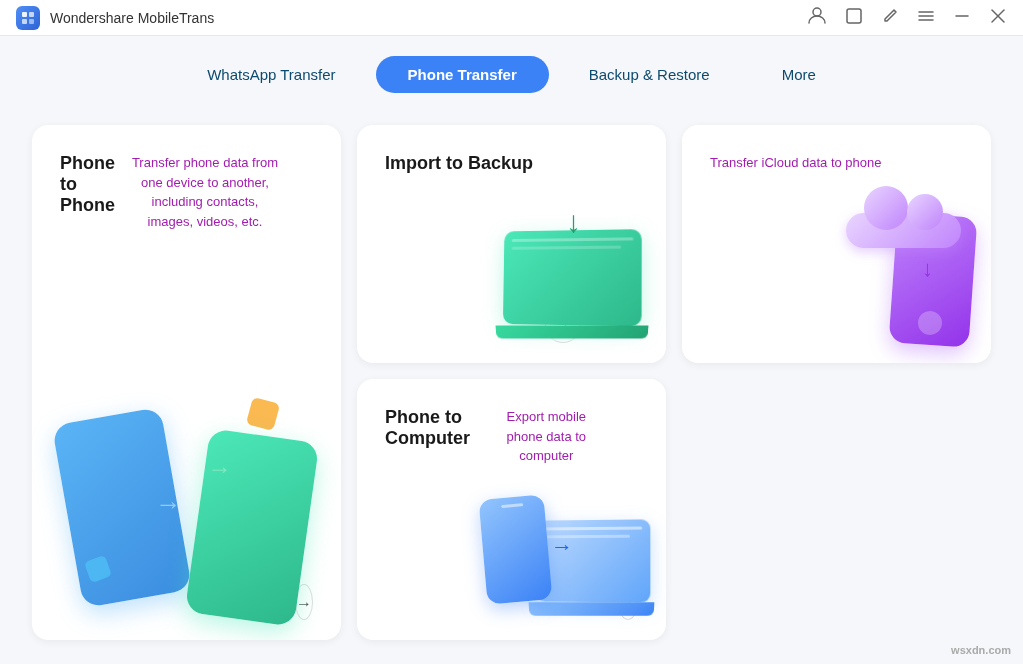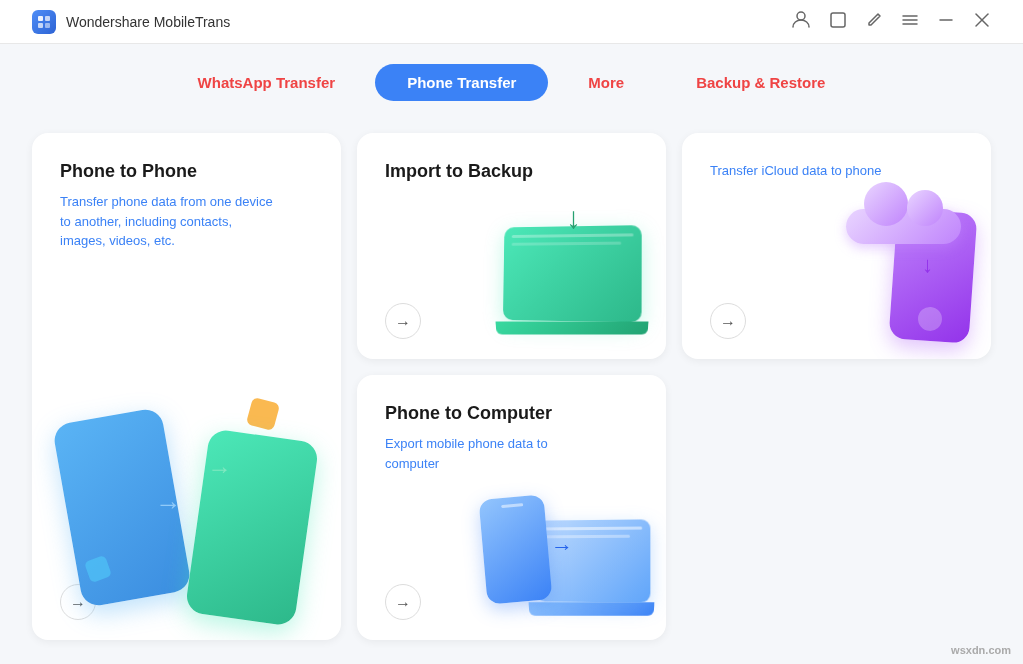--- a/index.html
+++ b/index.html
@@ -12,22 +12,22 @@
       display: flex;
       flex-direction: column;
     }
 
     
     .title-bar {
       background: #ffffff;
       display: flex;
       align-items: center;
       justify-content: space-between;
-      padding: 0 32px;
-      height: 44px;
+      padding: 0 16px;
+      height: 36px;
       border-bottom: 1px solid #e8e8e8;
       flex-shrink: 0;
     }
     .title-bar-left {
       display: flex;
       align-items: center;
       gap: 10px;
     }
     .app-icon {
       width: 24px;
@@ -80,22 +80,21 @@
       padding: 10px 32px;
       border-radius: 25px;
       border: none;
       font-size: 15px;
       cursor: pointer;
       font-weight: 500;
       transition: all 0.2s;
     }
     .nav-tab.inactive {
       background: transparent;
-      color: #ef4444;
-      font-weight: bold;
+      color: #0c4a6e;
     }
     .nav-tab.active {
       background: #3b82f6;
       color: white;
       font-weight: bold;
     }
 
     
     .cards-grid {
       display: grid;
@@ -106,41 +105,43 @@
       flex: 1;
     }
 
     .card {
       background: #ffffff;
       border-radius: 16px;
       padding: 28px 28px 20px 28px;
       position: relative;
       overflow: hidden;
       display: flex;
-      flex-direction: column;
+      flex-direction: row;
       cursor: pointer;
       transition: box-shadow 0.2s;
       box-shadow: 0 2px 8px rgba(0,0,0,0.06);
+      gap: 12px;
     }
 
     .card-large {
       grid-row: 1 / 3;
     }
 
     .card-title {
       font-size: 18px;
       font-weight: 700;
       color: #1a1a1a;
       margin-bottom: 10px;
     }
     .card-desc {
       font-size: 13px;
-      color: #3b82f6;
+      color: #a21caf;
       line-height: 1.5;
       max-width: 220px;
+      text-align: center;
     }
 
     .card-arrow {
       width: 36px;
       height: 36px;
       border-radius: 50%;
       border: 1.5px solid #ddd;
       display: flex;
       align-items: center;
       justify-content: center;
@@ -283,22 +284,22 @@
       </svg>
     </span>
   </div>
 </div>
 
 <div class="main-content">
 
   <div class="nav-tabs">
     <button class="nav-tab inactive">WhatsApp Transfer</button>
     <button class="nav-tab active">Phone Transfer</button>
+    <button class="nav-tab inactive">Backup &amp; Restore</button>
     <button class="nav-tab inactive">More</button>
-    <button class="nav-tab inactive">Backup &amp; Restore</button>
   </div>
 
   <div class="cards-grid">
 
     <div class="card card-large">
       <div class="card-title">Phone to Phone</div>
       <div class="card-desc">Transfer phone data from one device to another, including contacts, images, videos, etc.</div>
       <div class="illustration-large">
         <div class="phone-illustration">
           <div class="phone-back"></div>

